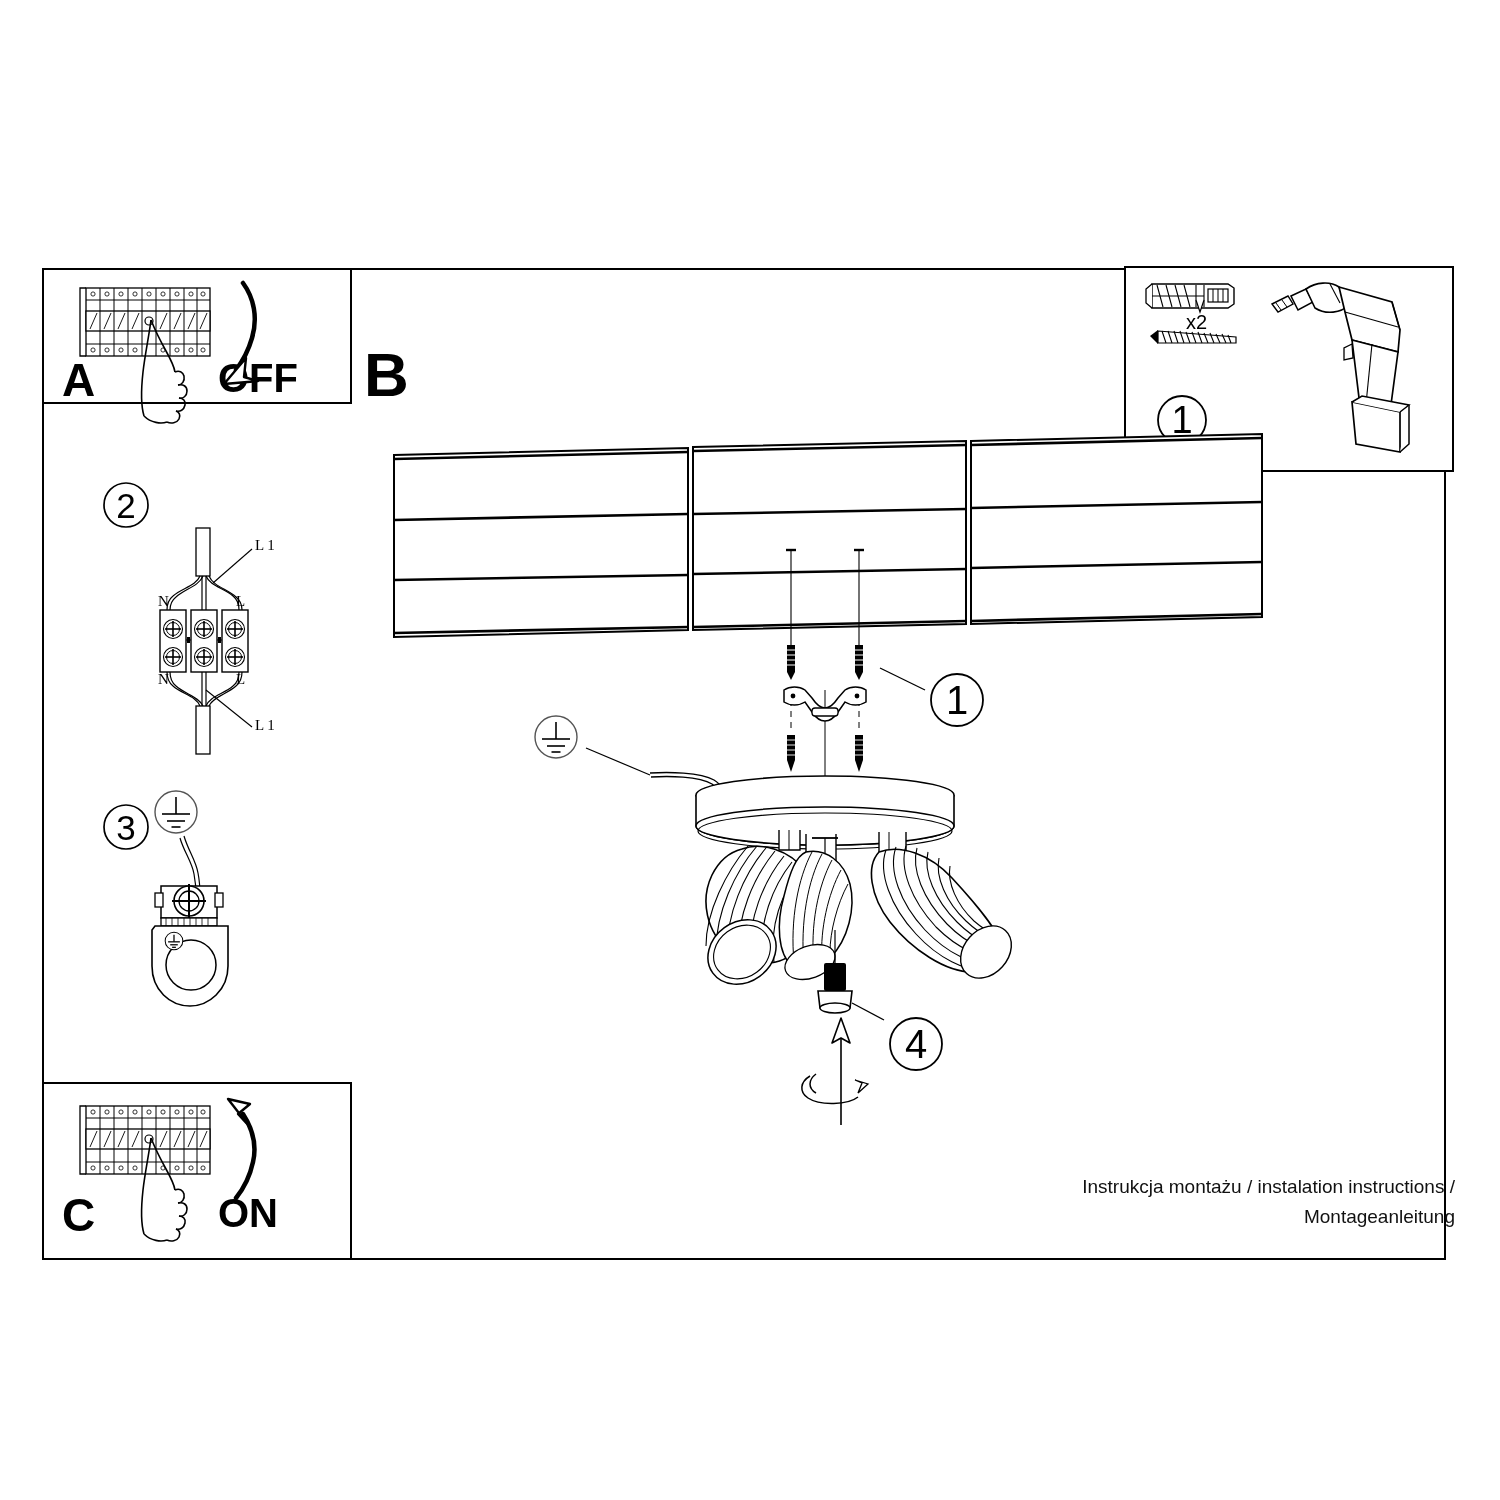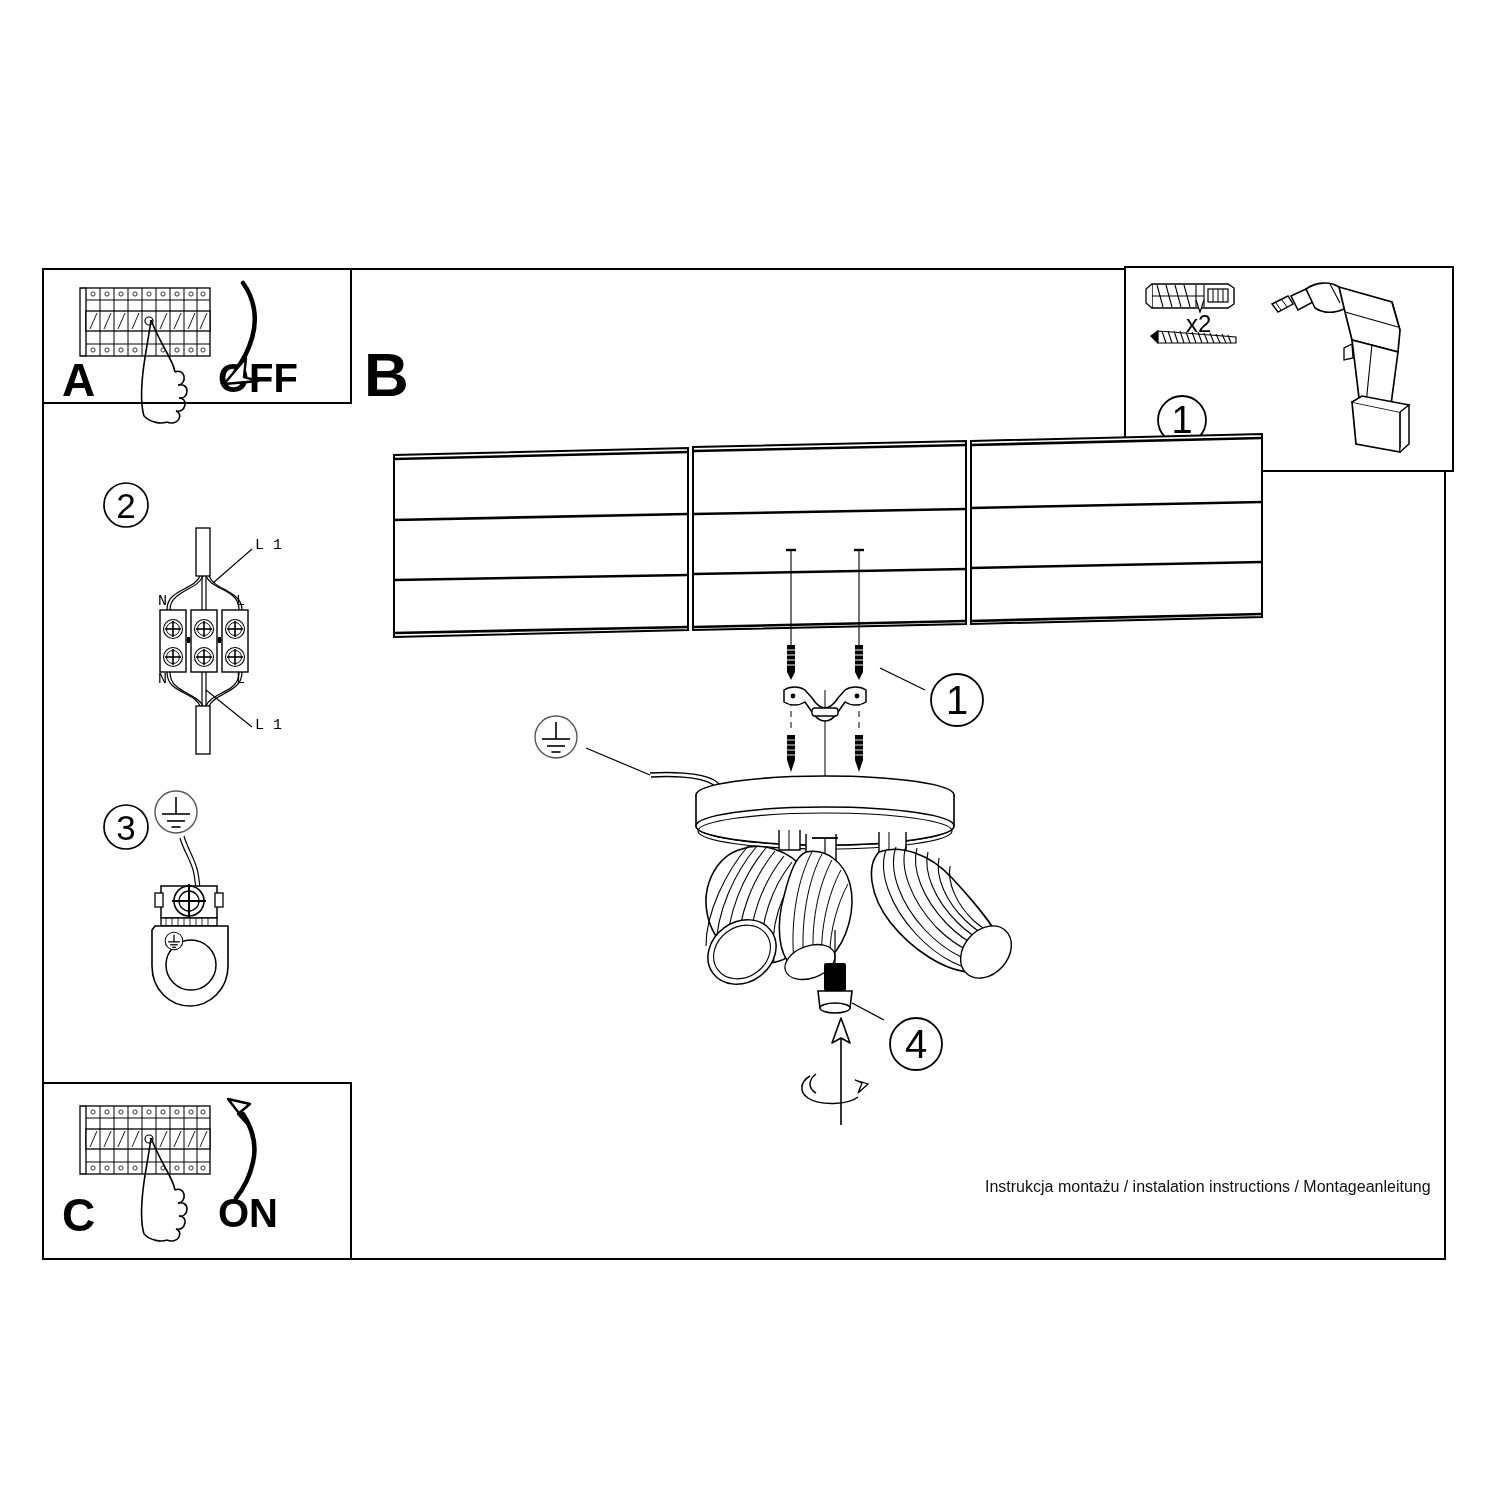--- a/index.html
+++ b/index.html
@@ -92,40 +92,41 @@
     top: 344px;
     font-size: 62px;
     font-weight: bold;
     line-height: 1;
     font-family: "Liberation Sans", sans-serif;
   }
 
   .tiny-label {
     position: absolute;
     font-size: 15px;
-    font-family: Liberation Mono, monospace;
+    font-family: Liberation Serif, serif;
     line-height: 1;
   }
   .qty-label {
     position: absolute;
-    font-size: 24px;
+    font-size: 20px;
     font-family: "Liberation Sans", sans-serif;
     line-height: 1;
     text-align: right;
   }
 
   .caption {
     position: absolute;
     left: 985px;
     top: 1172px;
     width: 470px;
-    font-size: 16px;
+    font-size: 19px;
     line-height: 30px;
     font-family: "Liberation Sans", sans-serif;
     color: #111;
+    text-align: right;
   }
 
   svg { display:block; overflow: visible; }
   .ov { position:absolute; left:0; top:0; width:1500px; height:1500px; pointer-events:none; }
 </style>
 </head>
 <body>
 
 <div id="sheet">
 

